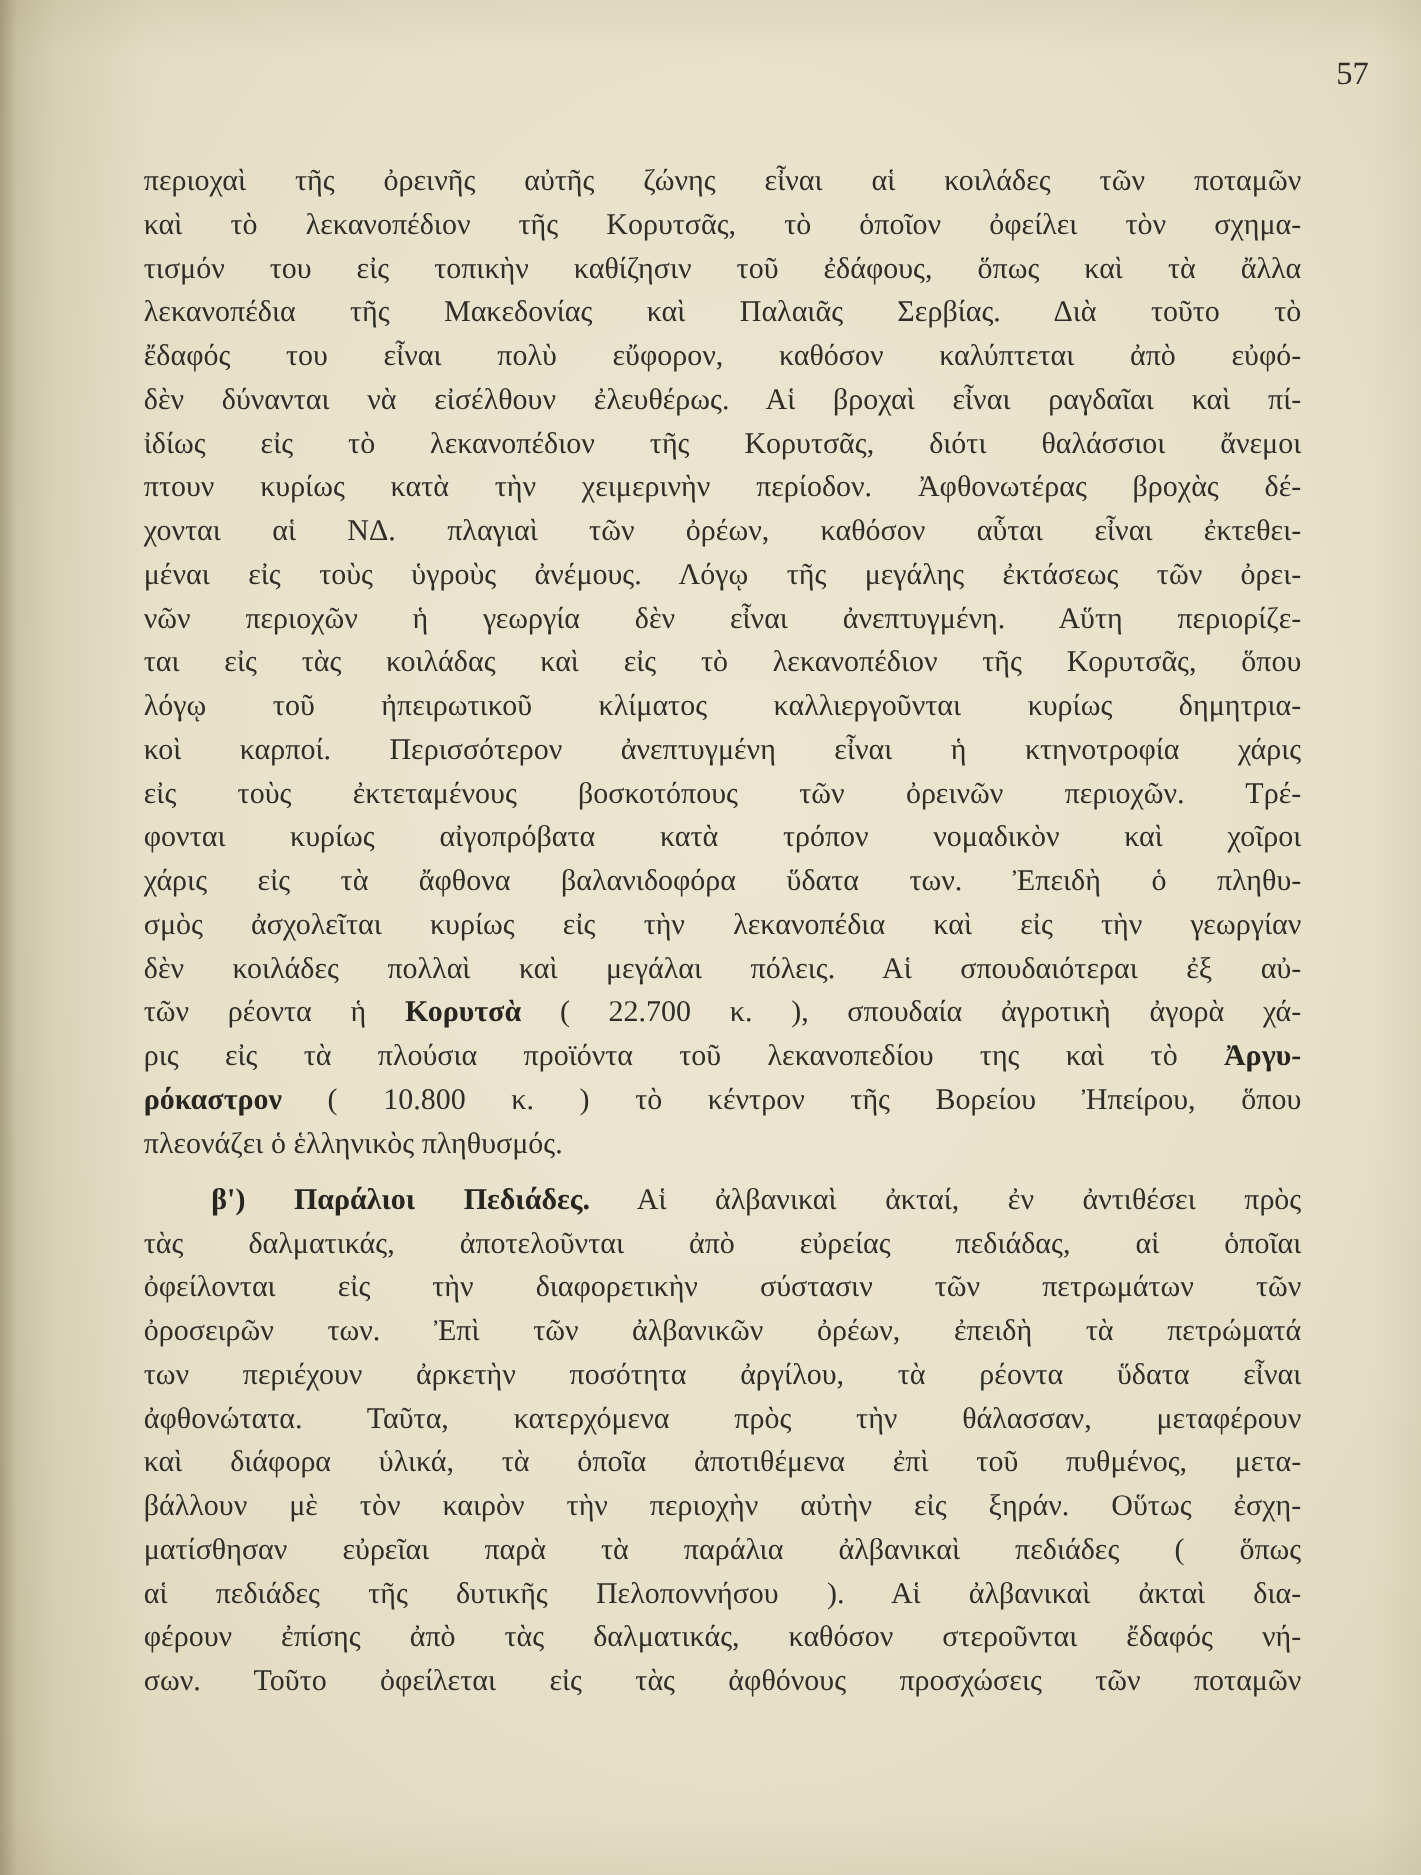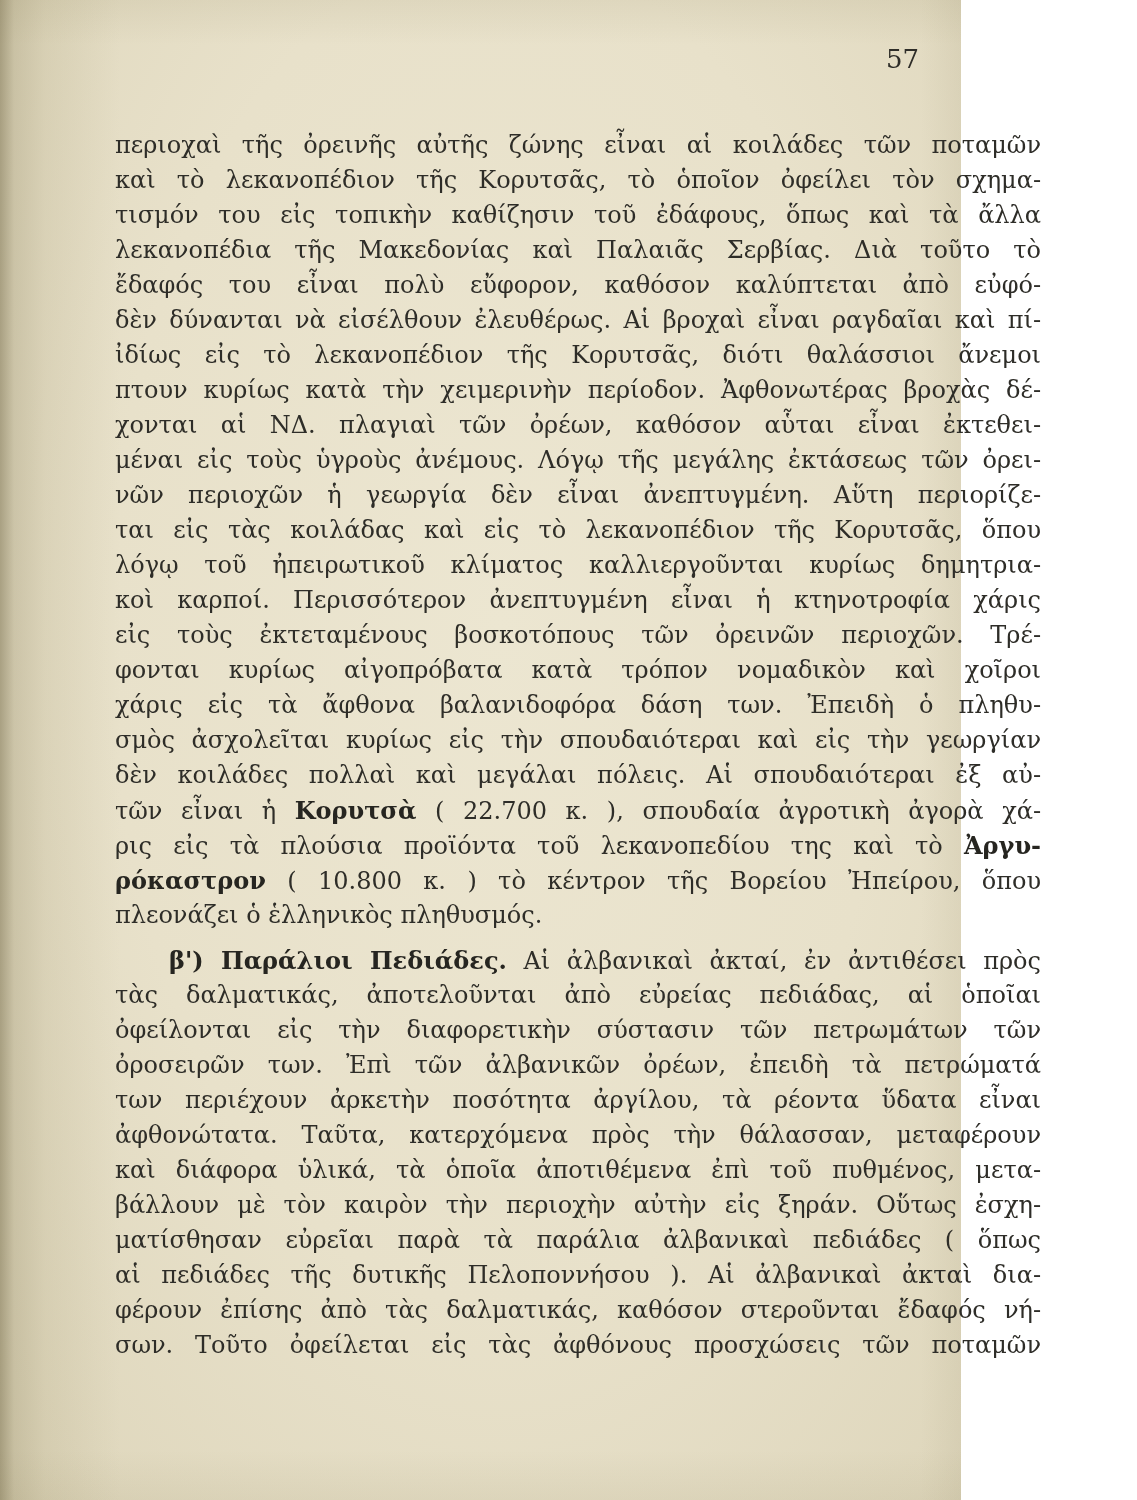--- a/index.html
+++ b/index.html
@@ -7,28 +7,29 @@
     padding: 0;
   }
   body {
     width: 1137px;
     height: 1500px;
     overflow: hidden;
     font-family: "DejaVu Serif", "Liberation Serif", serif;
   }
   .page {
     position: relative;
-    width: 961px;
+    width: 1137px;
     height: 1500px;
     background:
       linear-gradient(to right, rgba(110,100,65,0.50) 0px, rgba(140,130,92,0.28) 14px, rgba(160,150,110,0.16) 45px, rgba(0,0,0,0) 120px),
       linear-gradient(to left, rgba(140,130,95,0.10) 0px, rgba(0,0,0,0) 40px),
       linear-gradient(to bottom, rgba(150,140,100,0.12) 0px, rgba(0,0,0,0) 45px),
       linear-gradient(to top, rgba(150,140,100,0.10) 0px, rgba(0,0,0,0) 50px),
       radial-gradient(ellipse at 52% 42%, #ece6d1 0%, #e8e1ca 55%, #ddd5ba 100%);
+    font-family: Liberation Serif, serif;
   }
   .page-number {
     position: absolute;
     top: 44px;
     right: 42px;
     font-size: 26px;
     color: #2e2d28;
   }
   .text-block {
     position: absolute;
@@ -72,24 +73,24 @@
       <div class="line"><span class="">ἰδίως εἰς τὸ λεκανοπέδιον τῆς Κορυτσᾶς, διότι θαλάσσιοι ἄνεμοι</span></div>
       <div class="line"><span class="">πτουν κυρίως κατὰ τὴν χειμερινὴν περίοδον. Ἀφθονωτέρας βροχὰς δέ-</span></div>
       <div class="line"><span class="">χονται αἱ ΝΔ. πλαγιαὶ τῶν ὀρέων, καθόσον αὗται εἶναι ἐκτεθει-</span></div>
       <div class="line"><span class="">μέναι εἰς τοὺς ὑγροὺς ἀνέμους. Λόγῳ τῆς μεγάλης ἐκτάσεως τῶν ὀρει-</span></div>
       <div class="line"><span class="">νῶν περιοχῶν ἡ γεωργία δὲν εἶναι ἀνεπτυγμένη. Αὕτη περιορίζε-</span></div>
       <div class="line"><span class="">ται εἰς τὰς κοιλάδας καὶ εἰς τὸ λεκανοπέδιον τῆς Κορυτσᾶς, ὅπου</span></div>
       <div class="line"><span class="">λόγῳ τοῦ ἠπειρωτικοῦ κλίματος καλλιεργοῦνται κυρίως δημητρια-</span></div>
       <div class="line"><span class="">κοὶ καρποί. Περισσότερον ἀνεπτυγμένη εἶναι ἡ κτηνοτροφία χάρις</span></div>
       <div class="line"><span class="">εἰς τοὺς ἐκτεταμένους βοσκοτόπους τῶν ὀρεινῶν περιοχῶν. Τρέ-</span></div>
       <div class="line"><span class="">φονται κυρίως αἰγοπρόβατα κατὰ τρόπον νομαδικὸν καὶ χοῖροι</span></div>
-      <div class="line"><span class="">χάρις εἰς τὰ ἄφθονα βαλανιδοφόρα δάση των. Ἐπειδὴ ὁ πληθυ-</span></div>
-      <div class="line"><span class="">σμὸς ἀσχολεῖται κυρίως εἰς τὴν σπουδαιότεραι καὶ εἰς τὴν γεωργίαν</span></div>
+      <div class="line"><span class="">χάρις εἰς τὰ ἄφθονα βαλανιδοφόρα ὕδατα των. Ἐπειδὴ ὁ πληθυ-</span></div>
+      <div class="line"><span class="">σμὸς ἀσχολεῖται κυρίως εἰς τὴν λεκανοπέδια καὶ εἰς τὴν γεωργίαν</span></div>
       <div class="line"><span class="">δὲν κοιλάδες πολλαὶ καὶ μεγάλαι πόλεις. Αἱ σπουδαιότεραι ἐξ αὐ-</span></div>
-      <div class="line"><span class="">τῶν εἶναι ἡ </span><span class="bold">Κορυτσὰ</span><span class=""> ( 22.700 κ. ), σπουδαία ἀγροτικὴ ἀγορὰ χά-</span></div>
+      <div class="line"><span class="">τῶν ρέοντα ἡ </span><span class="bold">Κορυτσὰ</span><span class=""> ( 22.700 κ. ), σπουδαία ἀγροτικὴ ἀγορὰ χά-</span></div>
       <div class="line"><span class="">ρις εἰς τὰ πλούσια προϊόντα τοῦ λεκανοπεδίου της καὶ τὸ </span><span class="bold">Ἀργυ-</span></div>
       <div class="line"><span class="bold">ρόκαστρον</span><span class=""> ( 10.800 κ. ) τὸ κέντρον τῆς Βορείου Ἠπείρου, ὅπου</span></div>
       <div class="line flush"><span class="">πλεονάζει ὁ ἑλληνικὸς πληθυσμός.</span></div>
       <div class="line para-start"><span class="bold">β') Παράλιοι Πεδιάδες.</span><span class=""> Αἱ ἀλβανικαὶ ἀκταί, ἐν ἀντιθέσει πρὸς</span></div>
       <div class="line"><span class="">τὰς δαλματικάς, ἀποτελοῦνται ἀπὸ εὐρείας πεδιάδας, αἱ ὁποῖαι</span></div>
       <div class="line"><span class="">ὀφείλονται εἰς τὴν διαφορετικὴν σύστασιν τῶν πετρωμάτων τῶν</span></div>
       <div class="line"><span class="">ὀροσειρῶν των. Ἐπὶ τῶν ἀλβανικῶν ὀρέων, ἐπειδὴ τὰ πετρώματά</span></div>
       <div class="line"><span class="">των περιέχουν ἀρκετὴν ποσότητα ἀργίλου, τὰ ρέοντα ὕδατα εἶναι</span></div>
       <div class="line"><span class="">ἀφθονώτατα. Ταῦτα, κατερχόμενα πρὸς τὴν θάλασσαν, μεταφέρουν</span></div>
       <div class="line"><span class="">καὶ διάφορα ὑλικά, τὰ ὁποῖα ἀποτιθέμενα ἐπὶ τοῦ πυθμένος, μετα-</span></div>

